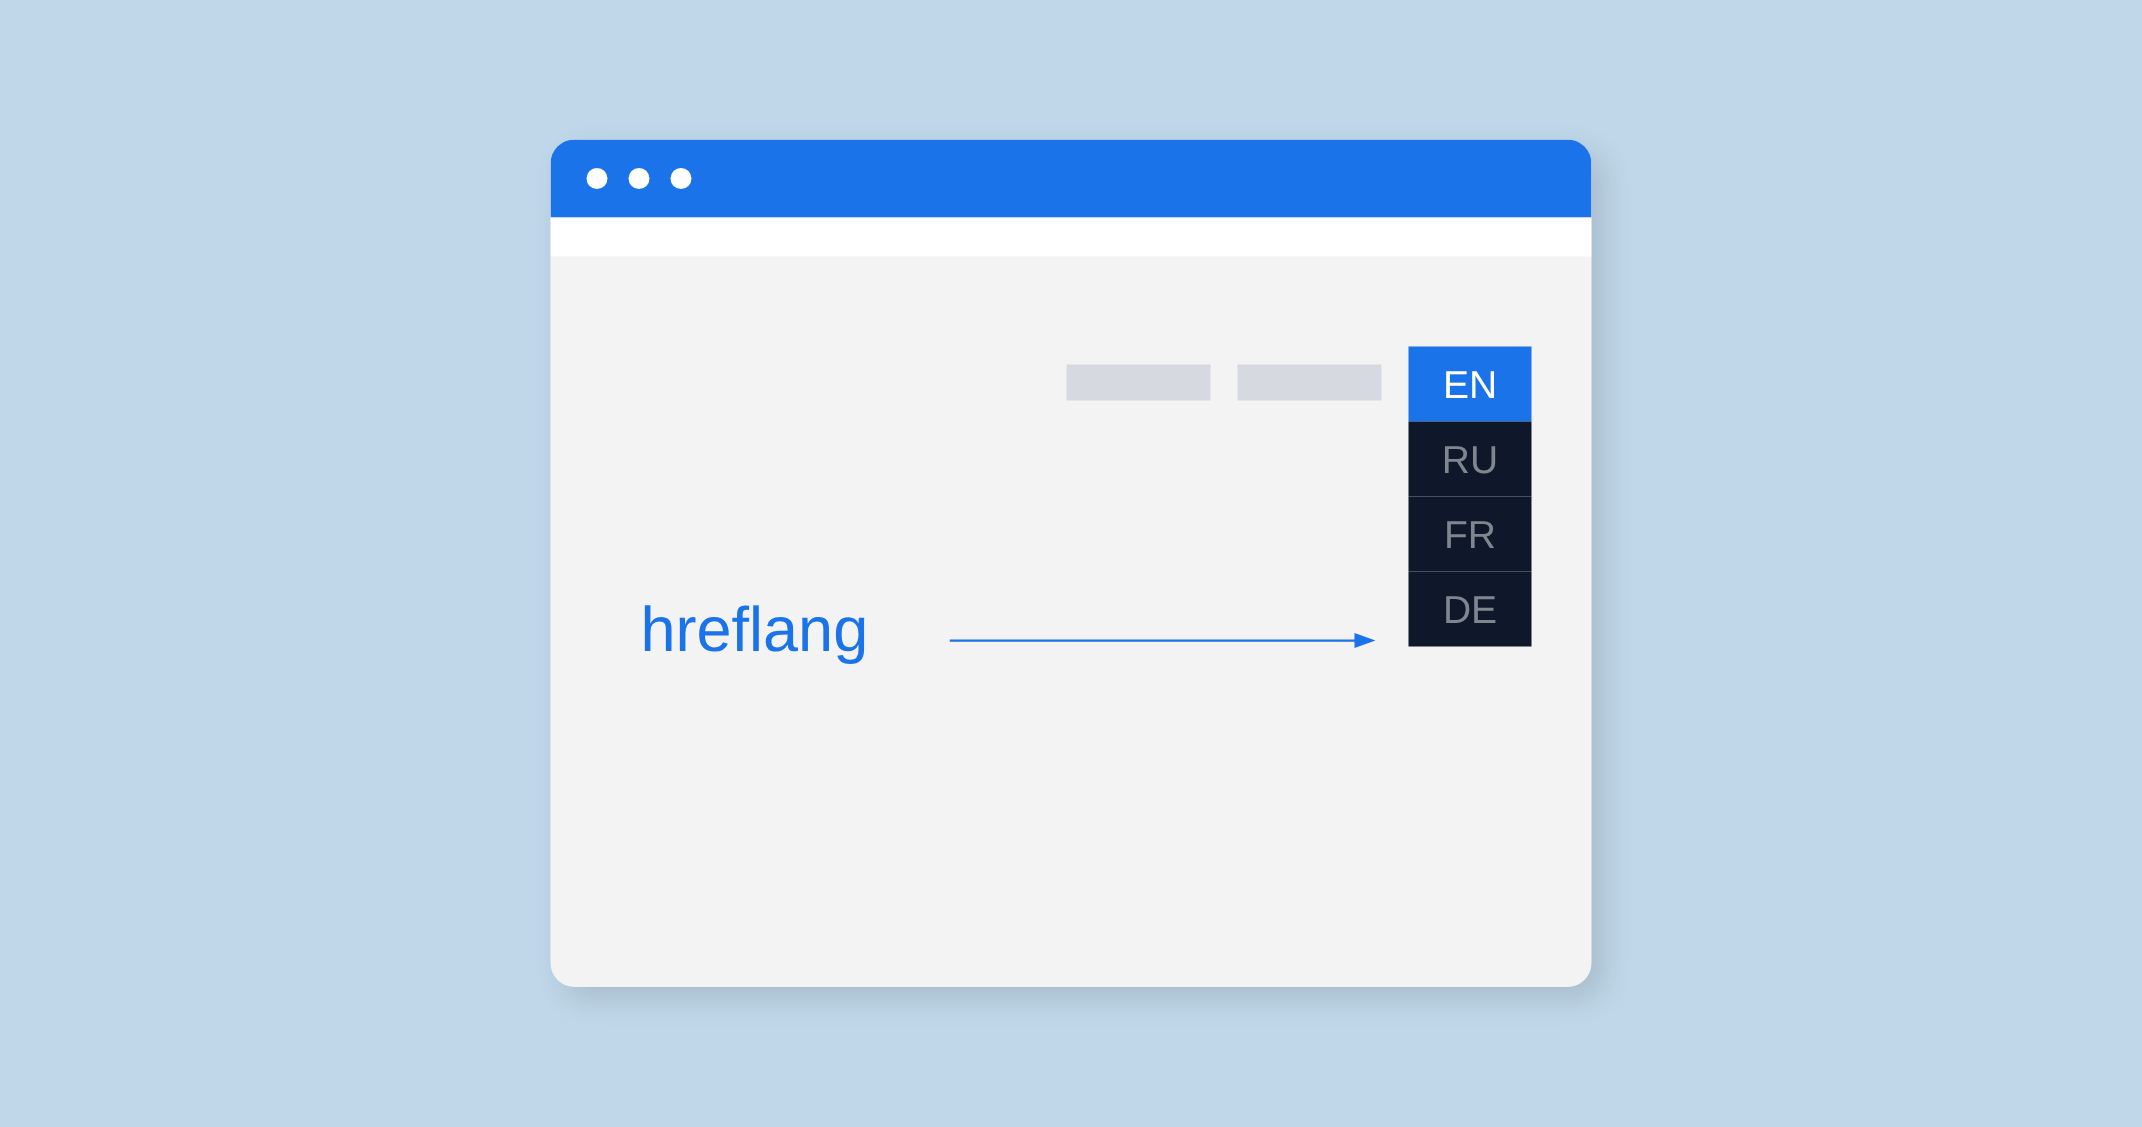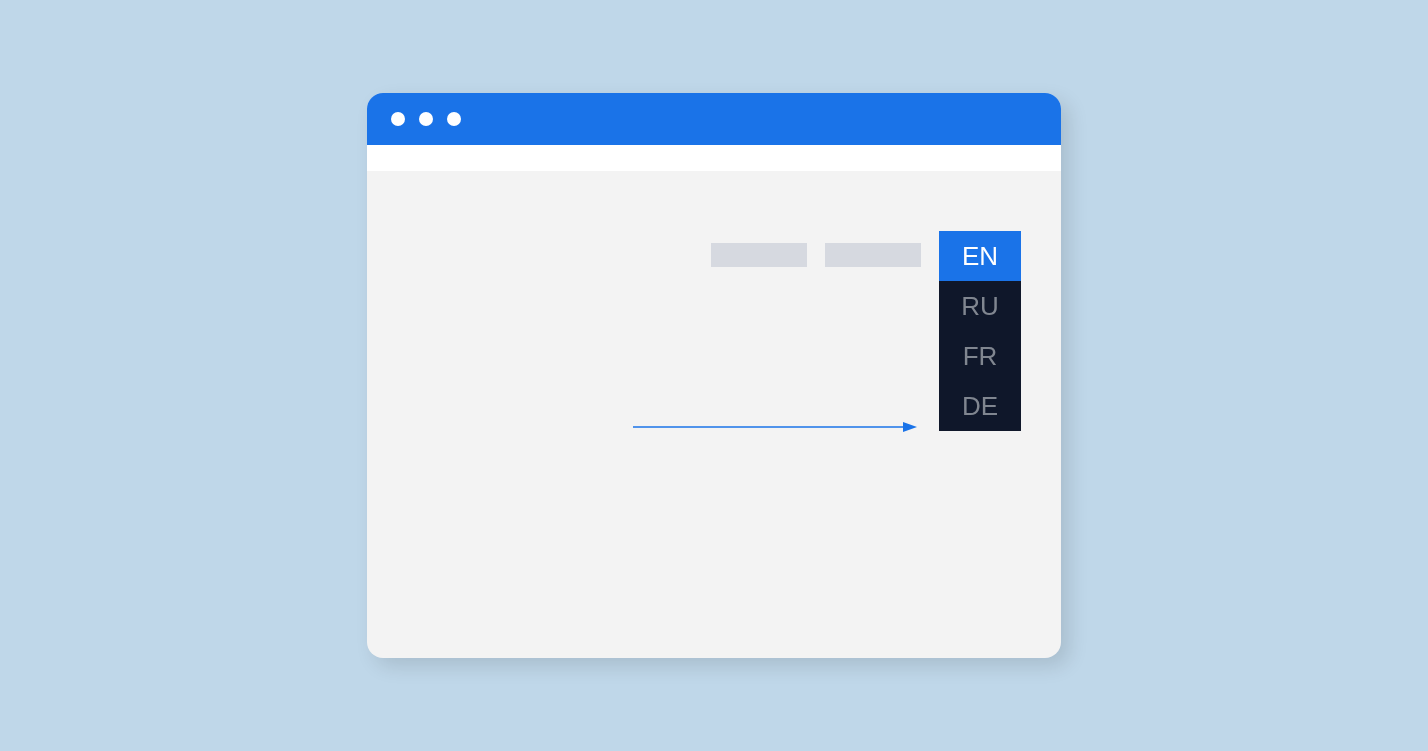--- a/index.html
+++ b/index.html
@@ -108,20 +108,21 @@
       <div class="nav-placeholder"></div>
       <div class="nav-placeholder"></div>
       <div class="lang-dropdown">
         <div class="lang-option selected">EN</div>
         <div class="lang-option">RU</div>
         <div class="lang-option">FR</div>
         <div class="lang-option">DE</div>
       </div>
     </div>
 
+    <div class="hreflang-label">hreflang</div>
 
     <svg class="arrow" viewBox="0 0 284 12">
       <line x1="0" y1="6" x2="274" y2="6" stroke="#1a73e8" stroke-width="1.5"></line>
       <polygon points="284,6 270,1 270,11" fill="#1a73e8"></polygon>
     </svg>
 
   </div>
 </div>
 
 </body></html>

